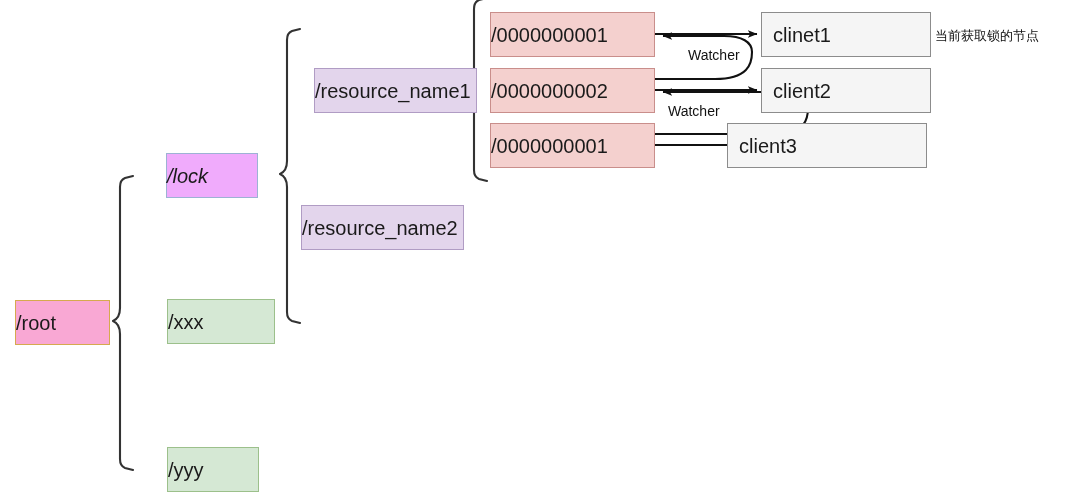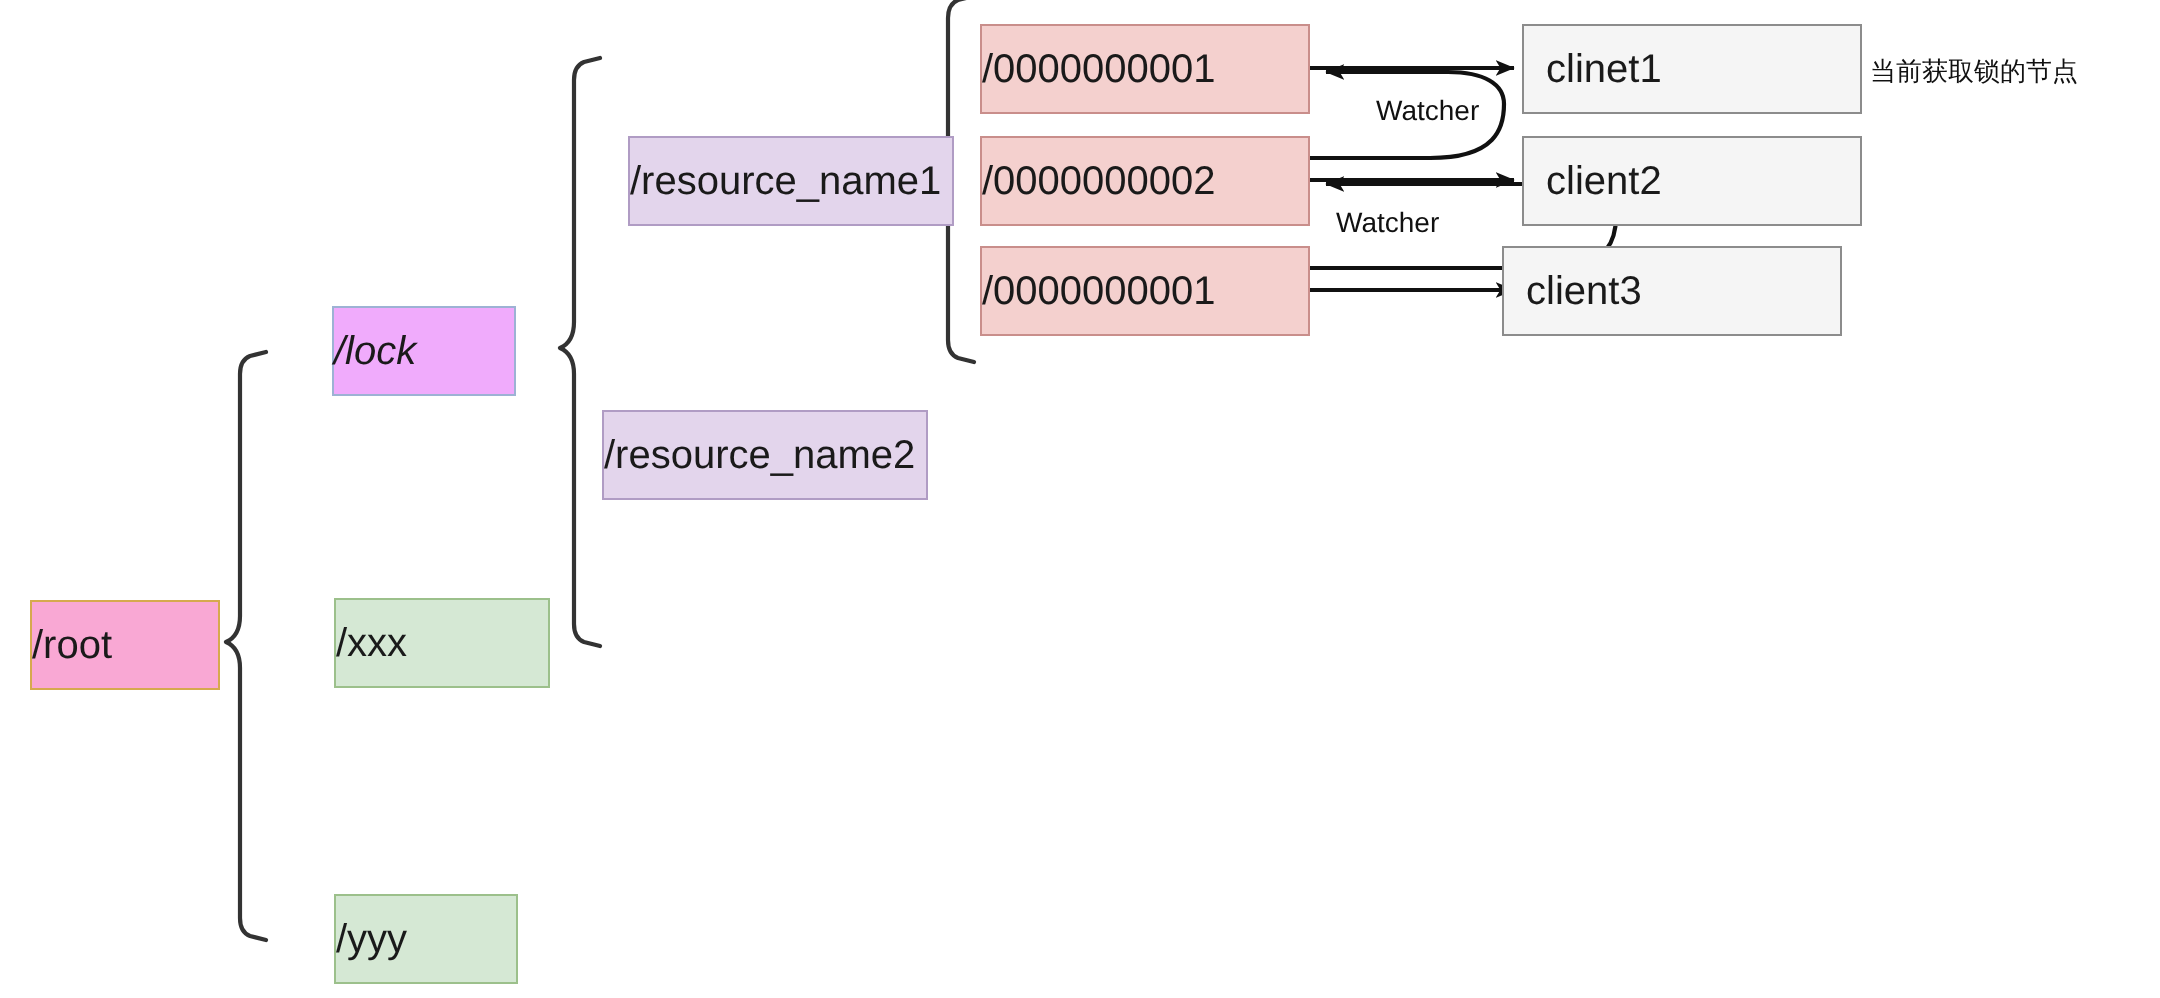--- a/index.html
+++ b/index.html
@@ -110,21 +110,21 @@
 </div>
 
 <div class="node n-gray" style="left:761px;top:12px;width:170px;height:45px;">
   <span>clinet1</span>
 </div>
 
 <div class="node n-gray" style="left:761px;top:68px;width:170px;height:45px;">
   <span>client2</span>
 </div>
 
-<div class="node n-gray" style="left:751px;top:123px;width:170px;height:45px;">
+<div class="node n-gray" style="left:727px;top:123px;width:200px;height:45px;">
   <span>client3</span>
 </div>
 
 <div class="edge-label" style="left:688px;top:48px;">
   <span>Watcher</span>
 </div>
 
 <div class="edge-label" style="left:668px;top:104px;">
   <span>Watcher</span>
 </div>

